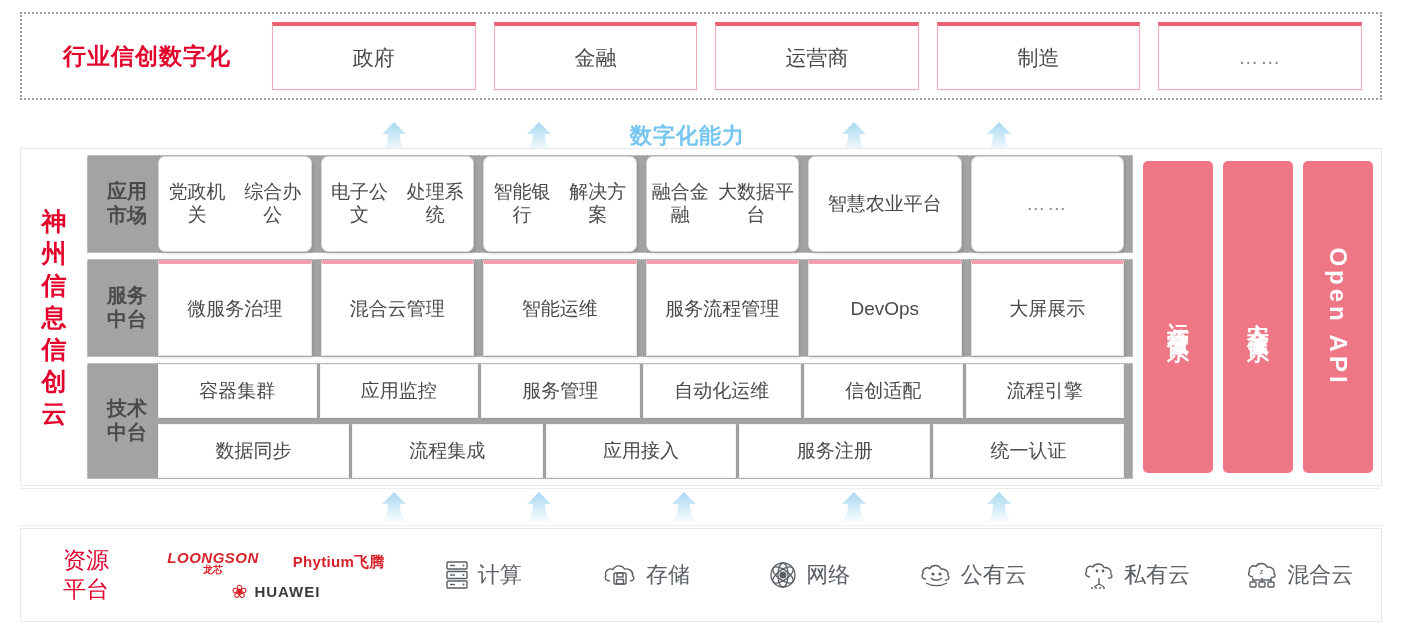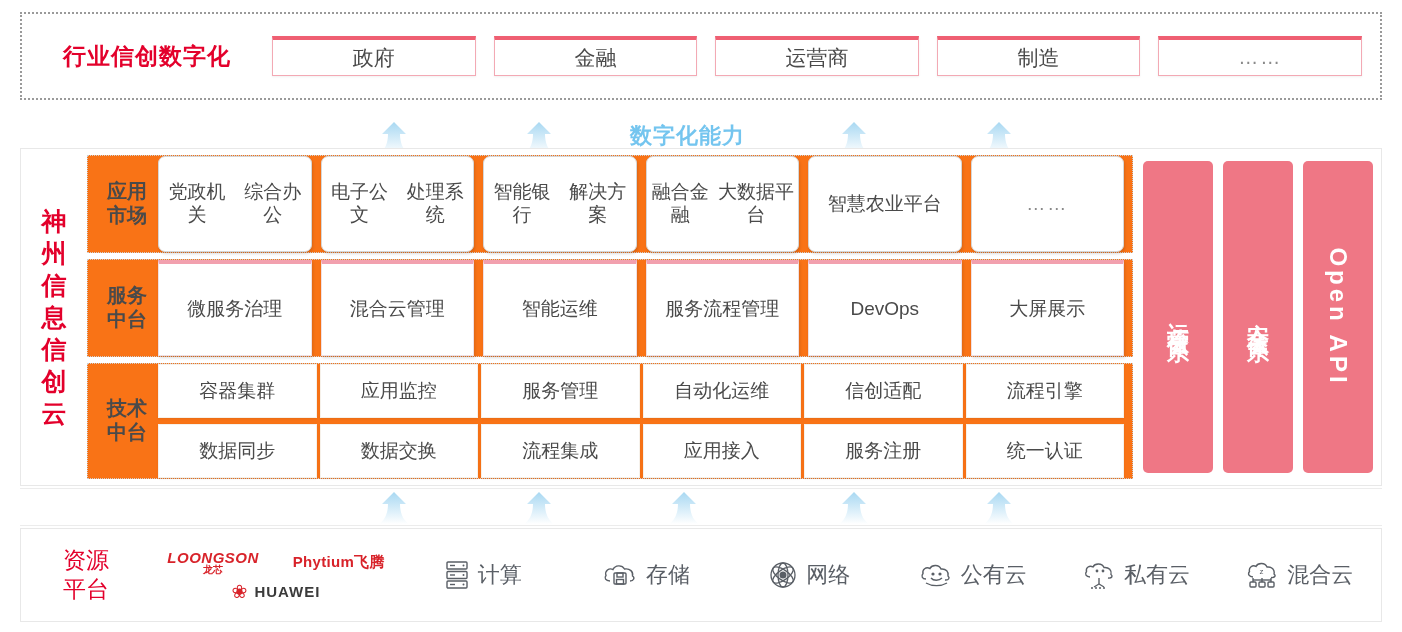--- a/index.html
+++ b/index.html
@@ -21,21 +21,21 @@
   .industry-title {
     width: 250px; text-align: center;
     color: #E3002B; font-weight: bold; font-size: 23px;
     letter-spacing: 1px;
   }
   .industry-cards {
     flex: 1; display: flex; align-items: center;
     gap: 18px; padding-right: 18px;
   }
   .industry-card {
-    flex: 1; height: 40px;
+    flex: 1; height: 68px;
     background: #ffffff;
     border: 1px solid #f3a9b4;
     border-top: 4px solid #ef5f72;
     display: flex; align-items: center; justify-content: center;
     font-size: 21px; color: #4a4a4a;
     box-shadow: 0 1px 2px rgba(0,0,0,0.06);
   }
   .industry-card.dots { color: #8a8a8a; font-size: 20px; letter-spacing: 2px; }
 
   
@@ -75,21 +75,21 @@
   .cloud-title span { display:block; }
   .cloud-body {
     flex: 1; display: flex; padding: 6px 8px 6px 0;
   }
   .rows-col {
     flex: 1; display: flex; flex-direction: column;
     gap: 6px;
   }
   .row-band {
     flex: 1; display: flex; align-items: center;
-    background: #f97316;
+    background: #a3a3a3;
     border: 1px dotted #cfcfcf;
     padding: 0 8px;
   }
   .row-band.app   { flex: 0 0 98px; }
   .row-band.svc   { flex: 0 0 98px; }
   .row-band.tech  { flex: 1; }
   .row-label {
     width: 62px; flex: none; text-align: center;
     color: #4a4a4a; font-size: 20px; font-weight: bold;
     line-height: 1.18;
@@ -301,21 +301,20 @@
             <div class="sub-row">
               <div class="card tech-card">容器集群</div>
               <div class="card tech-card">应用监控</div>
               <div class="card tech-card">服务管理</div>
               <div class="card tech-card">自动化运维</div>
               <div class="card tech-card">信创适配</div>
               <div class="card tech-card">流程引擎</div>
             </div>
             <div class="sub-row">
               <div class="card tech-card">数据同步</div>
-              <div class="card tech-card">数据交换</div>
               <div class="card tech-card">流程集成</div>
               <div class="card tech-card">应用接入</div>
               <div class="card tech-card">服务注册</div>
               <div class="card tech-card">统一认证</div>
             </div>
           </div>
         </div>
 
       </div>
 

